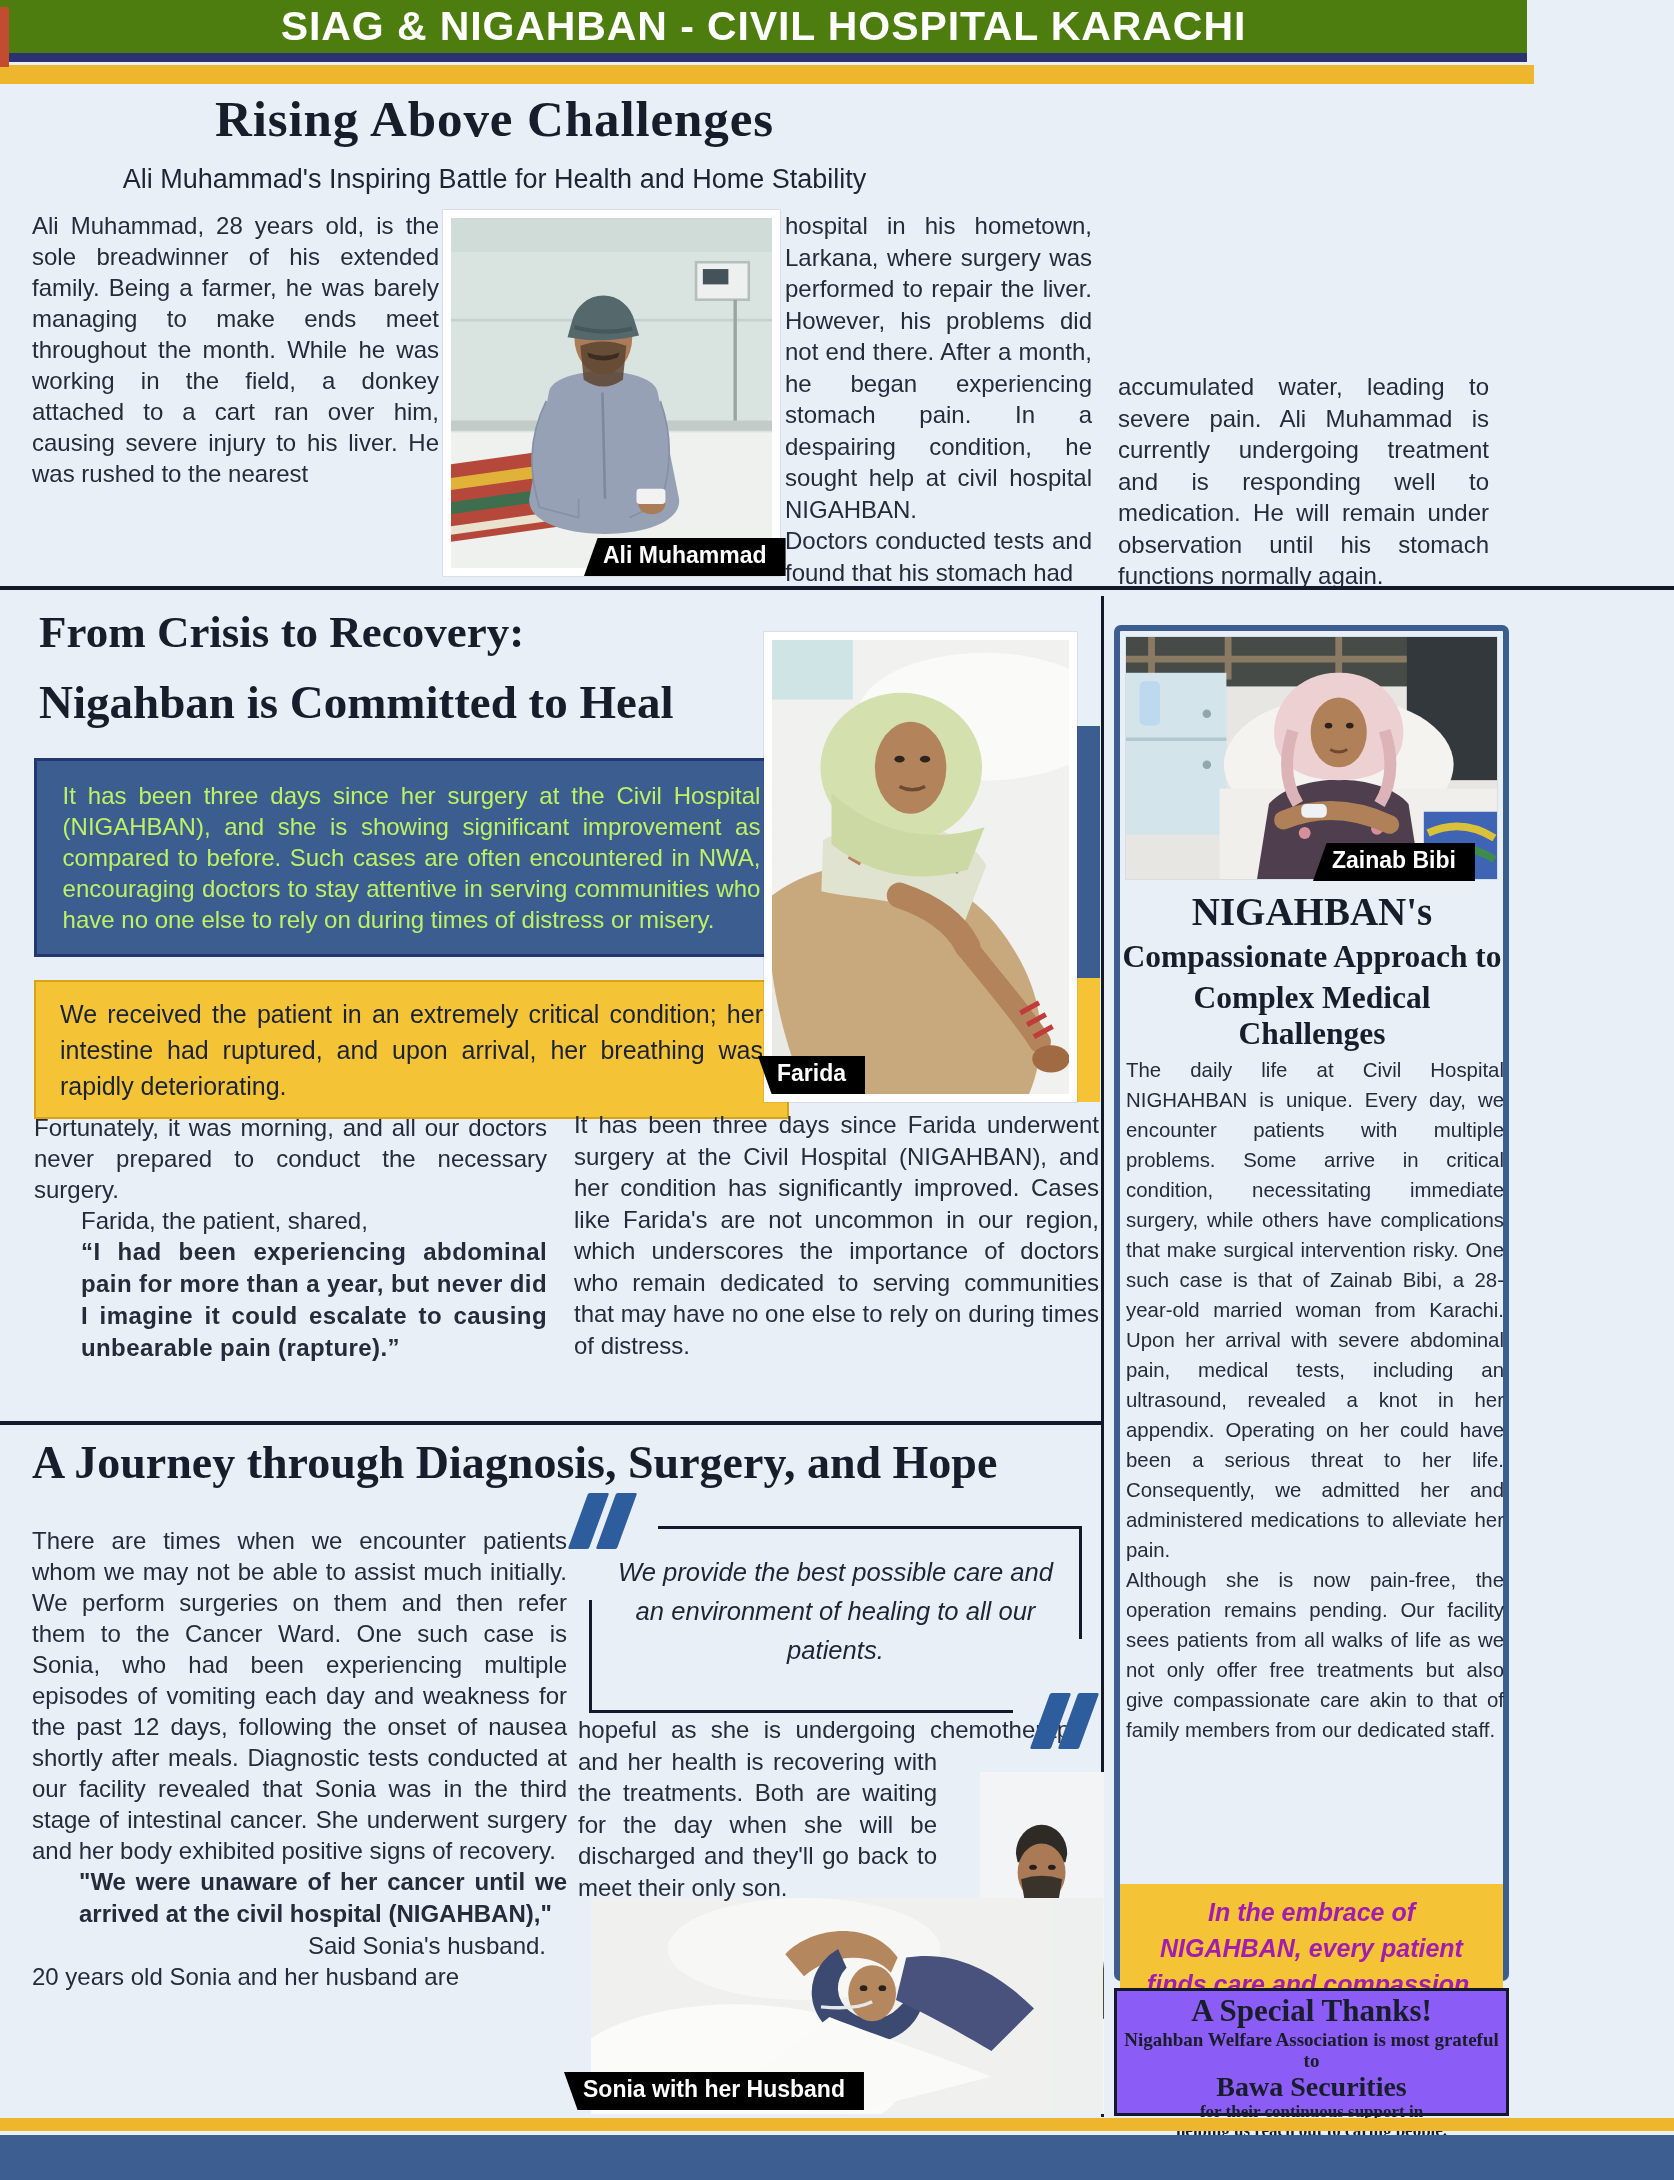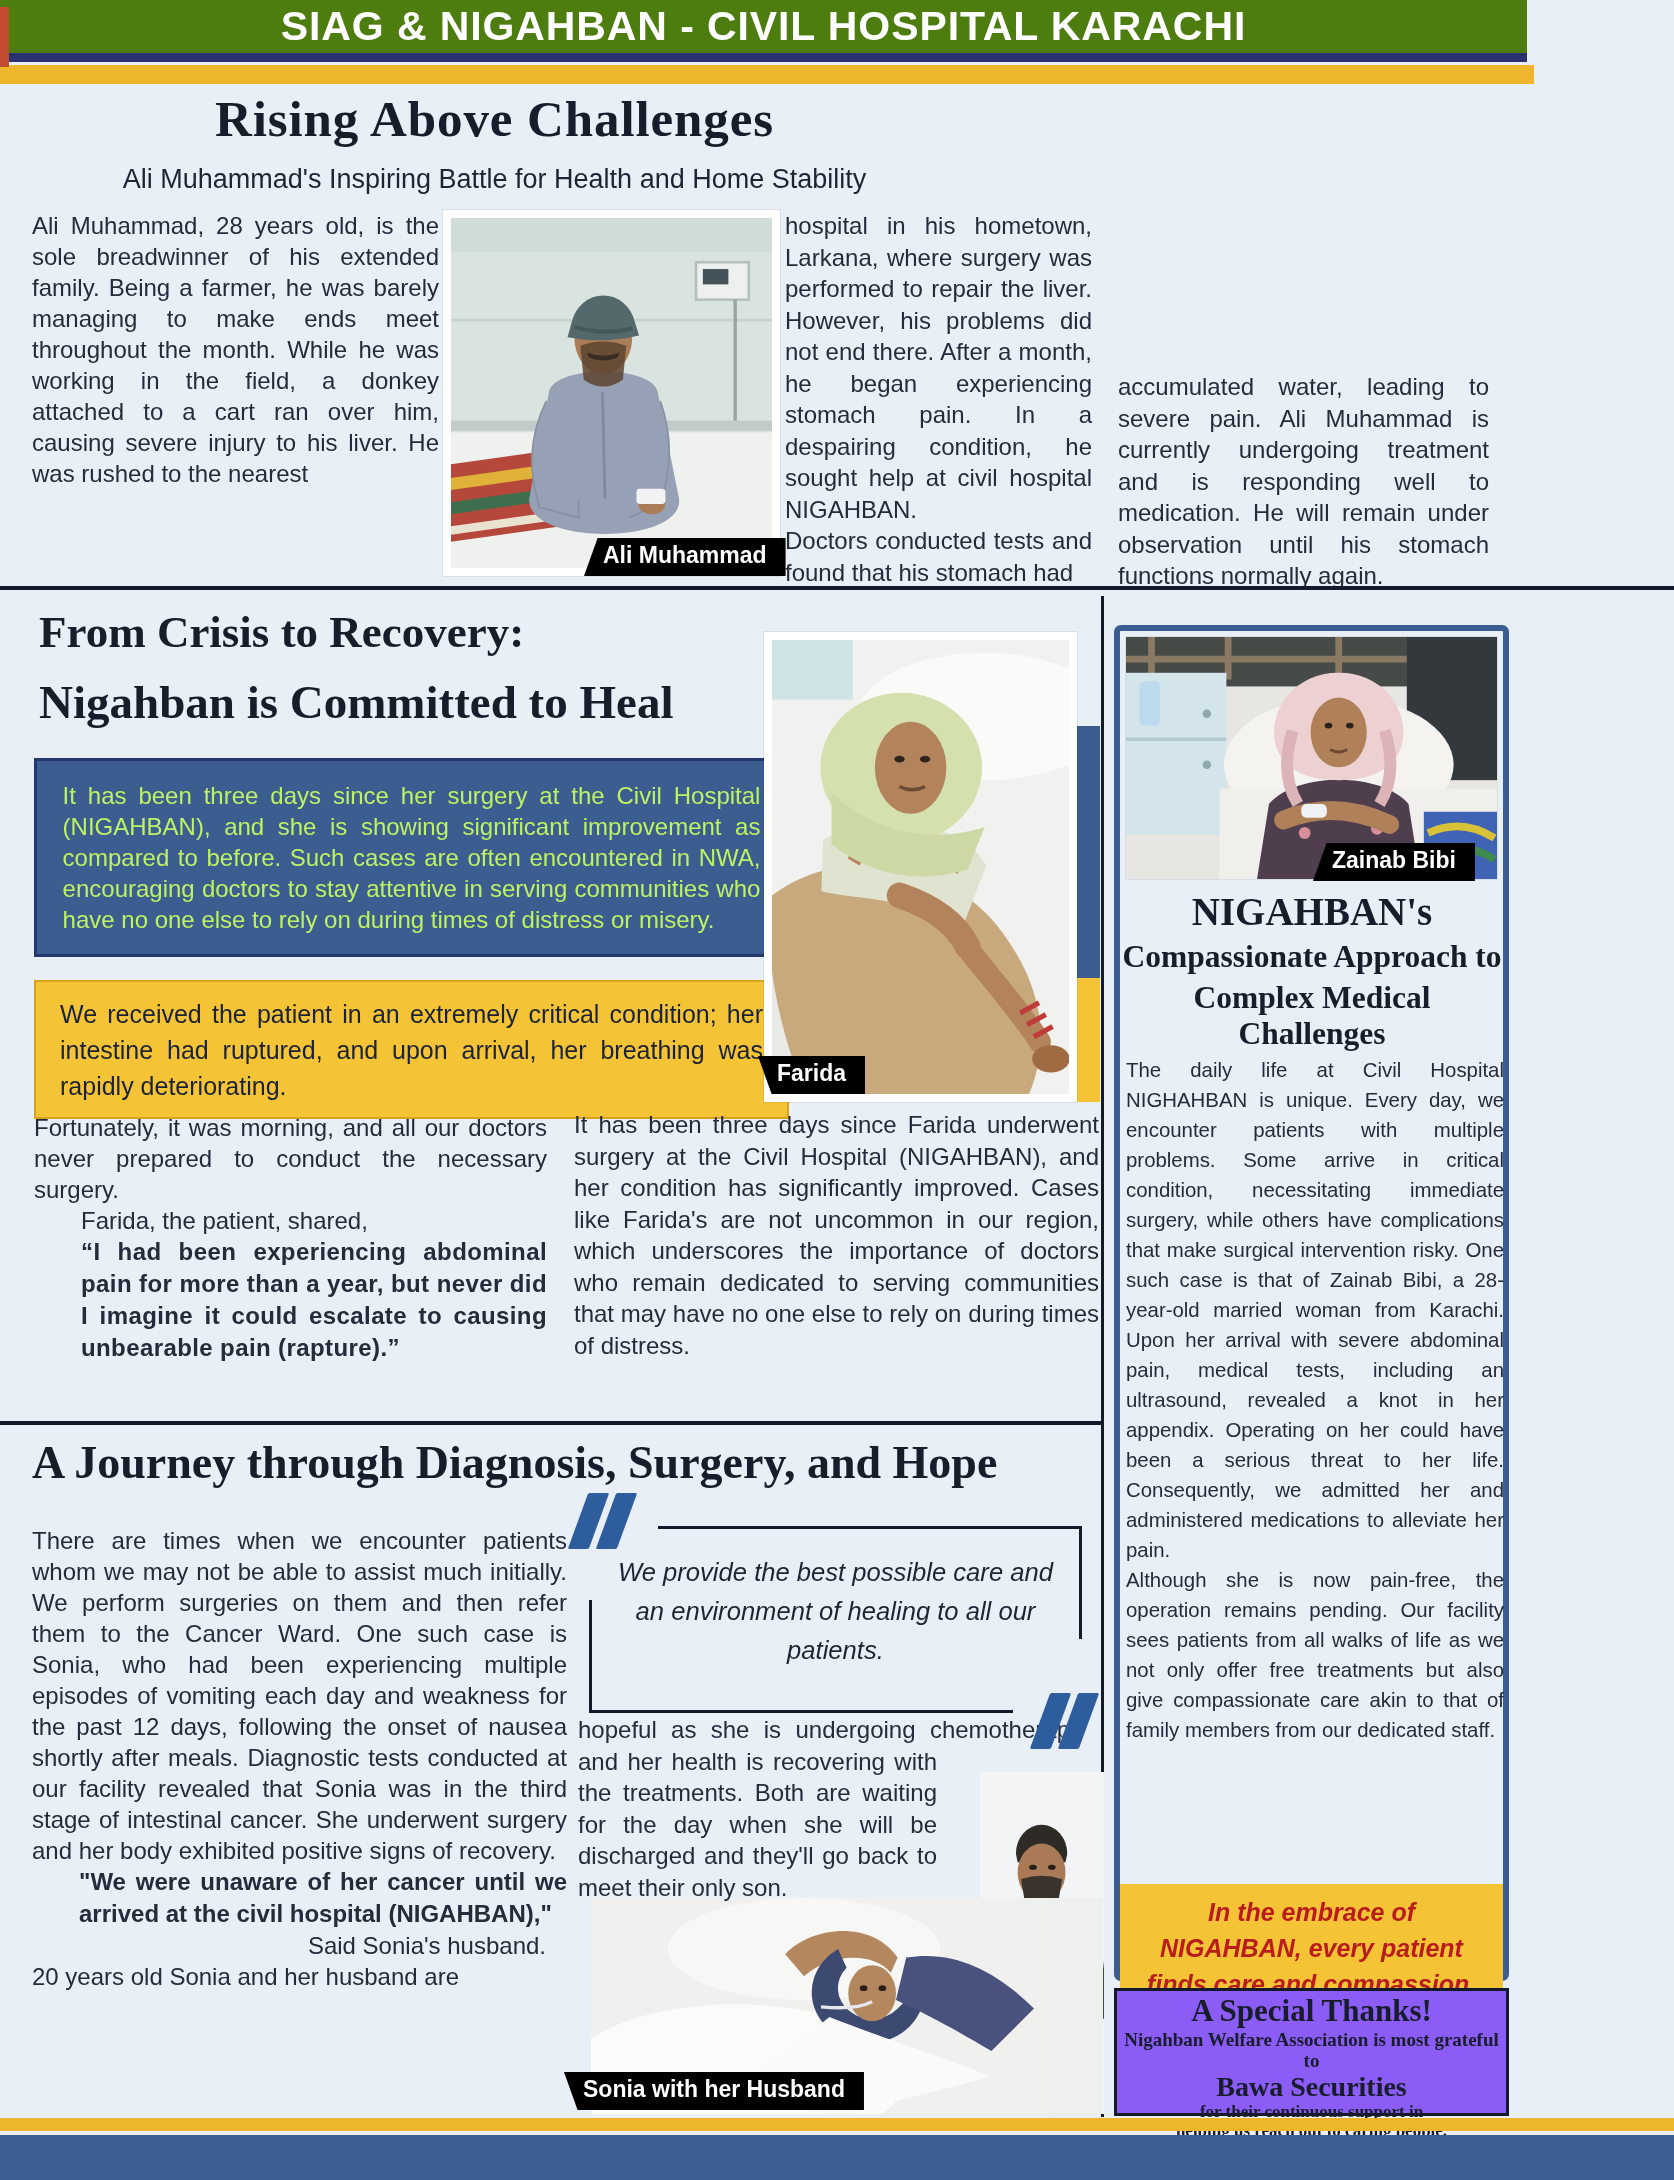--- a/index.html
+++ b/index.html
@@ -97,21 +97,21 @@
 
   
   .sb-frame{left:1114px;top:625px;width:395px;height:1356px;border:6px solid #3b5d90;
             border-radius:6.8px;box-sizing:border-box;}
   .sb-title1{left:1121px;top:889px;width:382px;text-align:center;font-size:39px;}
   .sb-title2{left:1121px;top:939px;width:382px;text-align:center;font-size:31.5px;}
   .sb-title3{left:1121px;top:980px;width:382px;text-align:center;font-size:31.5px;}
   .sb-body{left:1126px;top:1055px;width:378px;font-size:20.4px;line-height:30px;text-align:justify;}
   .sb-yellow{left:1120px;top:1884px;width:383px;box-sizing:border-box;background:#f4c436;
              padding:10.2px 15.3px;font-size:25px;line-height:36px;font-style:italic;font-weight:bold;
-             text-align:center;color:#b91c1c;}
+             text-align:center;color:#a21caf;}
 
   
   .thanks{left:1114px;top:1988px;width:395px;height:128px;background:#8b5cf6;border:3.4px solid #14192b;
           box-sizing:border-box;text-align:center;font-family:"Liberation Serif",serif;color:#181d2c;}
   .thanks .t1{font-size:31px;font-weight:bold;line-height:36px;padding-top:1.7px;}
   .thanks .t2{font-size:19px;font-weight:bold;line-height:21px;}
   .thanks .t3{font-size:28px;font-weight:bold;line-height:31px;}
   .thanks .t4{font-size:17px;font-weight:bold;line-height:19.6px;}
 </style>
 </head>

